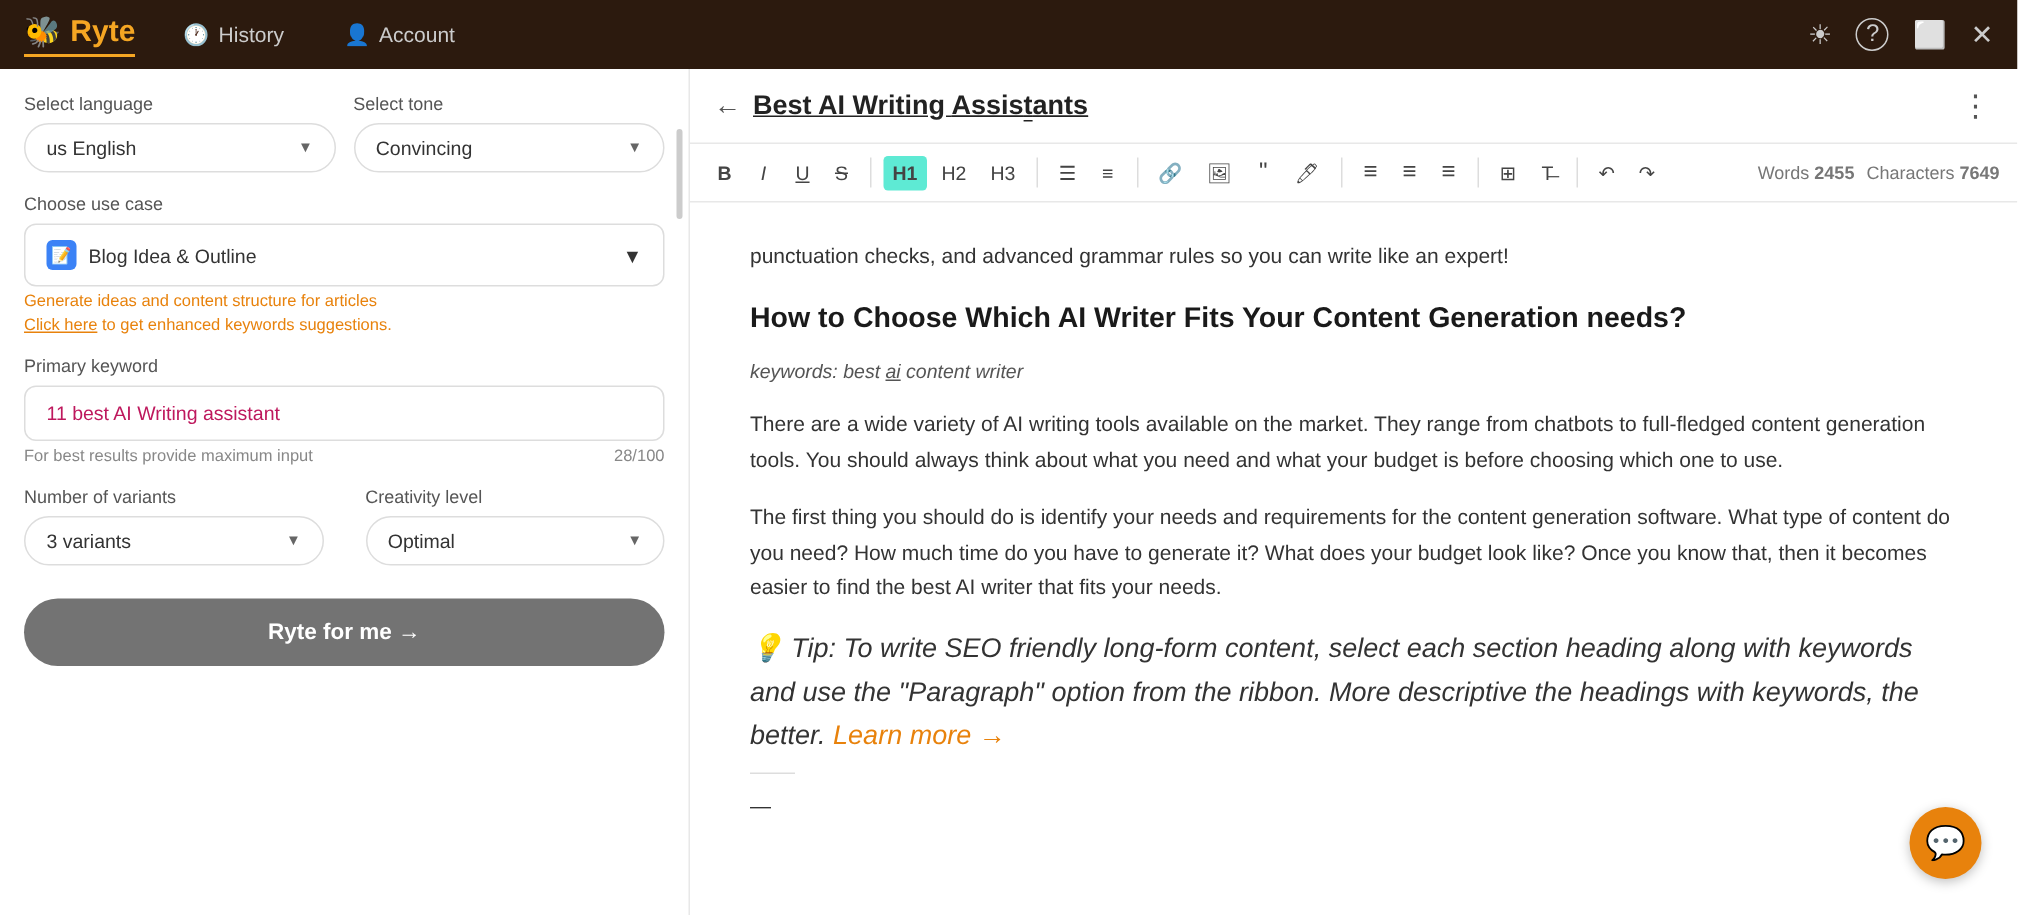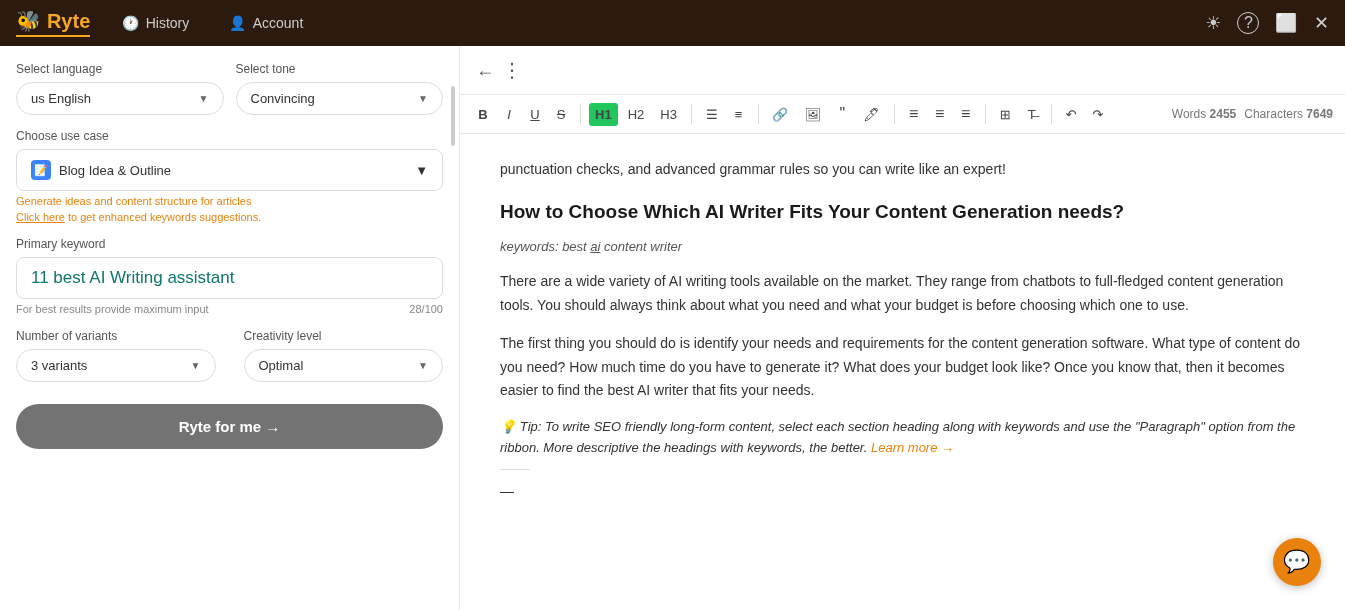--- a/index.html
+++ b/index.html
@@ -98,22 +98,22 @@
 
     .hint-text { font-size: 11px; color: #e8820c; margin-top: 4px; }
     .hint-link { color: #e8820c; text-decoration: underline; cursor: pointer; }
     .hint-text-gray { font-size: 11px; color: #888; margin-top: 2px; }
 
     .keyword-input {
       width: 100%;
       border: 1px solid #ddd;
       border-radius: 8px;
       padding: 10px 14px;
-      font-size: 17px;
-      color: #0f766e;
+      font-size: 13px;
+      color: #be185d;
       outline: none;
     }
     .keyword-count { font-size: 11px; color: #888; margin-top: 2px; text-align: right; }
 
     .variants-row { display: flex; gap: 28px; margin-bottom: 14px; }
     .variants-half { flex: 1; }
 
     .ryte-btn {
       width: 100%;
       background: #737373;
@@ -166,21 +166,21 @@
       padding: 4px 6px;
       border: none;
       background: none;
       cursor: pointer;
       color: #444;
       font-size: 13px;
       border-radius: 3px;
       min-width: 22px;
       display: flex; align-items: center; justify-content: center;
     }
-    .tb-btn.active { background: #22c55e; font-weight: 700; }
+    .tb-btn.active { background: #5eead4; font-weight: 700; }
     .tb-btn.bold { font-weight: 700; }
     .tb-btn.italic { font-style: italic; }
     .tb-btn.underline { text-decoration: underline; }
     .tb-btn.strike { text-decoration: line-through; }
     .tb-separator { width: 1px; height: 20px; background: #ddd; margin: 0 4px; }
     .tb-right { margin-left: auto; display: flex; align-items: center; gap: 8px; font-size: 12px; color: #777; }
 
     
     .editor-content {
       flex: 1;
@@ -203,21 +203,21 @@
       margin-bottom: 12px;
       font-size: 13px;
     }
     .editor-content .keywords-line span { text-decoration: underline; }
     .editor-content p { margin-bottom: 14px; color: #333; font-size: 14px; }
     .tip-box {
       background: #fff;
       border: none;
       font-style: italic;
       color: #333;
-      font-size: 13px;
+      font-size: 18px;
       line-height: 1.6;
     }
     .tip-box .learn-more { color: #e8820c; text-decoration: none; }
     .hr-line { border-top: 1px solid #ddd; margin: 10px 0; width: 30px; }
 
     
     .chat-btn {
       position: fixed;
       bottom: 24px;
       right: 24px;
@@ -326,20 +326,23 @@
     </div>
 
     
     <button class="ryte-btn">Ryte for me →</button>
   </div>
 
   <div class="content-area">
 
     <div class="content-header">
       <span class="back-btn">←</span>
+      <div class="content-title">
+        <span>Best AI Writing <span style="text-decoration:underline;">Assis</span><span style="text-decoration:underline;text-decoration-style:double;">t</span><span>ants</span></span>
+      </div>
       <span class="more-btn">⋮</span>
     </div>
 
     <div class="editor-toolbar">
       <button class="tb-btn bold">B</button>
       <button class="tb-btn italic">I</button>
       <button class="tb-btn underline">U</button>
       <button class="tb-btn strike">S</button>
       <div class="tb-separator"></div>
       <button class="tb-btn active">H1</button>

